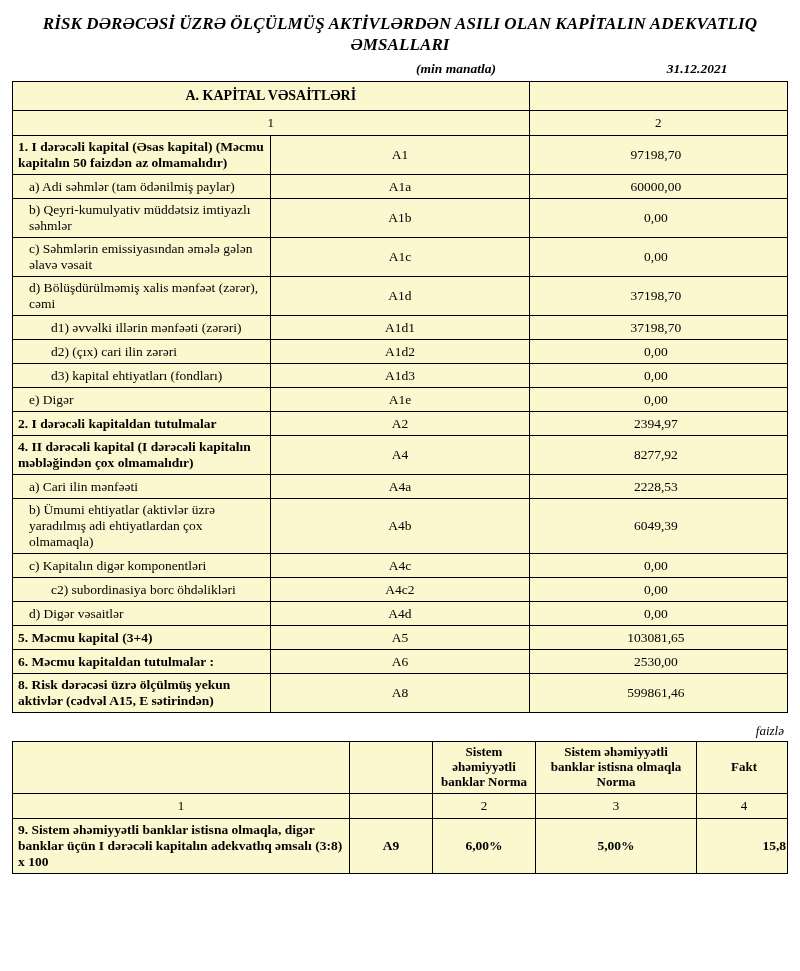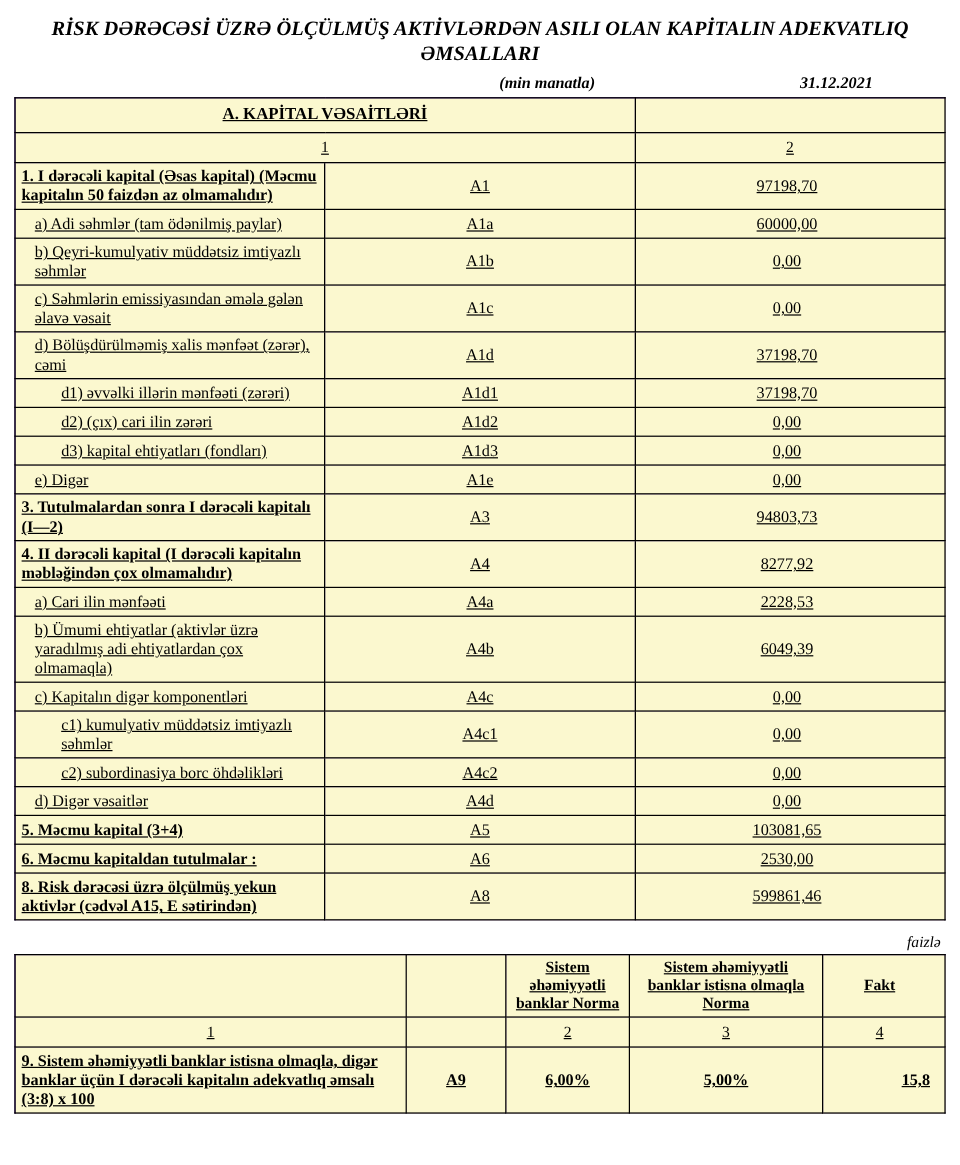--- a/index.html
+++ b/index.html
@@ -43,22 +43,21 @@
     text-align: center;
   }
   .meta-date {
     width: 182px;
     text-align: center;
   }
   table {
     border-collapse: collapse;
     width: 776px;
     table-layout: fixed;
-    background: #4c1d95;
-    text-decoration: underline;
+    background: #0f766e;
   }
   table td, table th {
     border: 1px solid #000000;
     padding: 3px 5px;
     font-size: 13.5px;
     vertical-align: middle;
     background: #fbf8cf;
   }
   .c-label { text-align: left; }
   .c-code { text-align: center; width: 86px; }
@@ -85,21 +84,21 @@
     font-size: 13px;
     font-style: italic;
     margin: 10px 4px 2px 0;
   }
 
   table.t2 { width: 776px; }
   .t2 .k-label { text-align: left; }
   .t2 .k-code  { text-align: center; width: 72px; font-weight: bold; }
   .t2 .k-n2    { text-align: center; width: 92px; font-weight: bold; }
   .t2 .k-n3    { text-align: center; width: 150px; font-weight: bold; }
-  .t2 .k-fact  { text-align: right; width: 84px; font-weight: bold; padding-right: 12px;}
+  .t2 .k-fact  { text-align: right; width: 84px; font-weight: bold; padding-right: 1px;}
   .t2 .hcell {
     text-align: center;
     font-weight: bold;
     font-size: 13px;
     line-height: 1.15;
   }
   .t2 .numrow td { font-weight: normal; }
 </style>
 </head>
 <body>
@@ -162,47 +161,42 @@
           <td class="c-label ind2">d3) kapital ehtiyatları (fondları)</td>
           <td class="c-code">A1d3</td>
           <td class="c-val">0,00</td>
         </tr>
         <tr class="row-h">
           <td class="c-label ind1">e) Digər</td>
           <td class="c-code">A1e</td>
           <td class="c-val">0,00</td>
         </tr>
         <tr class="row-h">
-          <td class="c-label bold">3. Tutulmalardan  sonra I dərəcəli kapitalı (I—2)</td>
-          <td class="c-code">A3</td>
-          <td class="c-val">94803,73</td>
+          <td class="c-label bold">2. I dərəcəli kapitaldan  tutulmalar</td>
+          <td class="c-code">A2</td>
+          <td class="c-val">2394,97</td>
         </tr>
         <tr class="row-h">
           <td class="c-label bold">4. II dərəcəli  kapital (I dərəcəli  kapitalın  məbləğindən çox olmamalıdır)</td>
           <td class="c-code">A4</td>
           <td class="c-val">8277,92</td>
         </tr>
         <tr class="row-h">
           <td class="c-label ind1">a) Cari ilin mənfəəti</td>
           <td class="c-code">A4a</td>
           <td class="c-val">2228,53</td>
         </tr>
         <tr class="row-h">
           <td class="c-label ind1">b) Ümumi ehtiyatlar (aktivlər üzrə yaradılmış adi ehtiyatlardan çox olmamaqla)</td>
           <td class="c-code">A4b</td>
           <td class="c-val">6049,39</td>
         </tr>
         <tr class="row-h">
           <td class="c-label ind1">c)  Kapitalın digər komponentləri</td>
           <td class="c-code">A4c</td>
-          <td class="c-val">0,00</td>
-        </tr>
-        <tr class="row-h">
-          <td class="c-label ind2">c1) kumulyativ müddətsiz imtiyazlı səhmlər</td>
-          <td class="c-code">A4c1</td>
           <td class="c-val">0,00</td>
         </tr>
         <tr class="row-h">
           <td class="c-label ind2">c2) subordinasiya borc öhdəlikləri</td>
           <td class="c-code">A4c2</td>
           <td class="c-val">0,00</td>
         </tr>
         <tr class="row-h">
           <td class="c-label ind1">d) Digər vəsaitlər</td>
           <td class="c-code">A4d</td>

